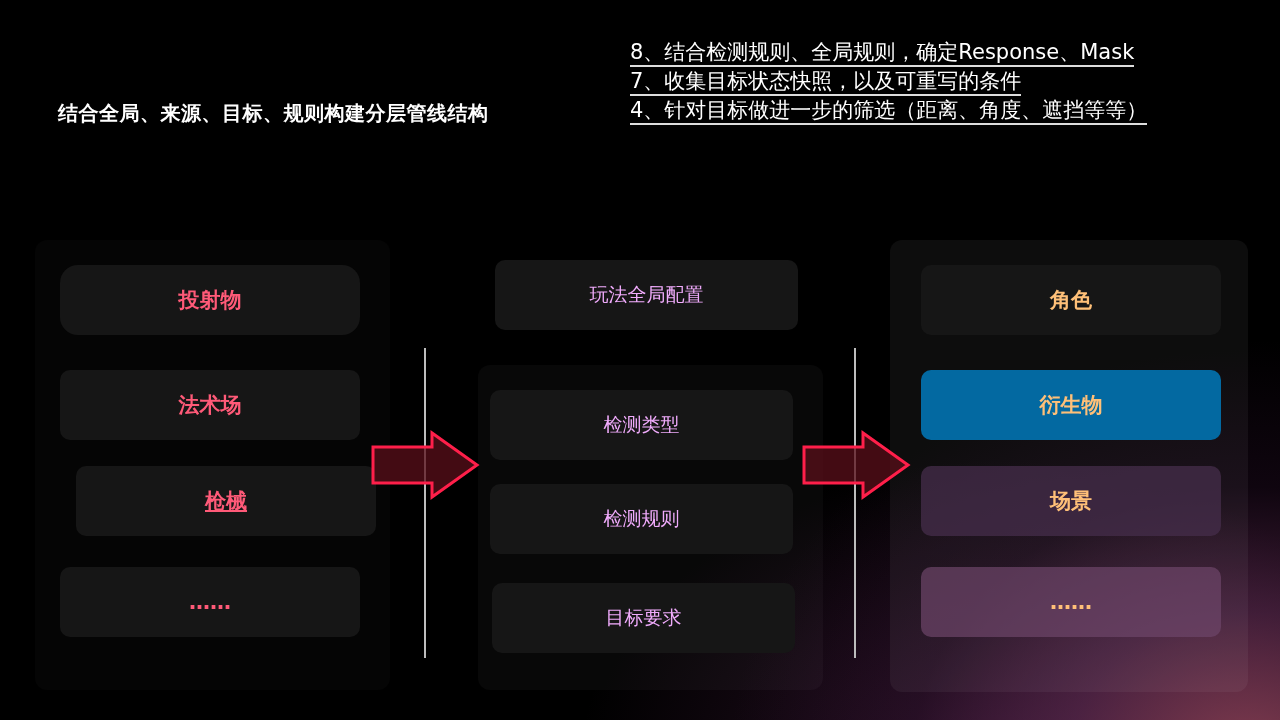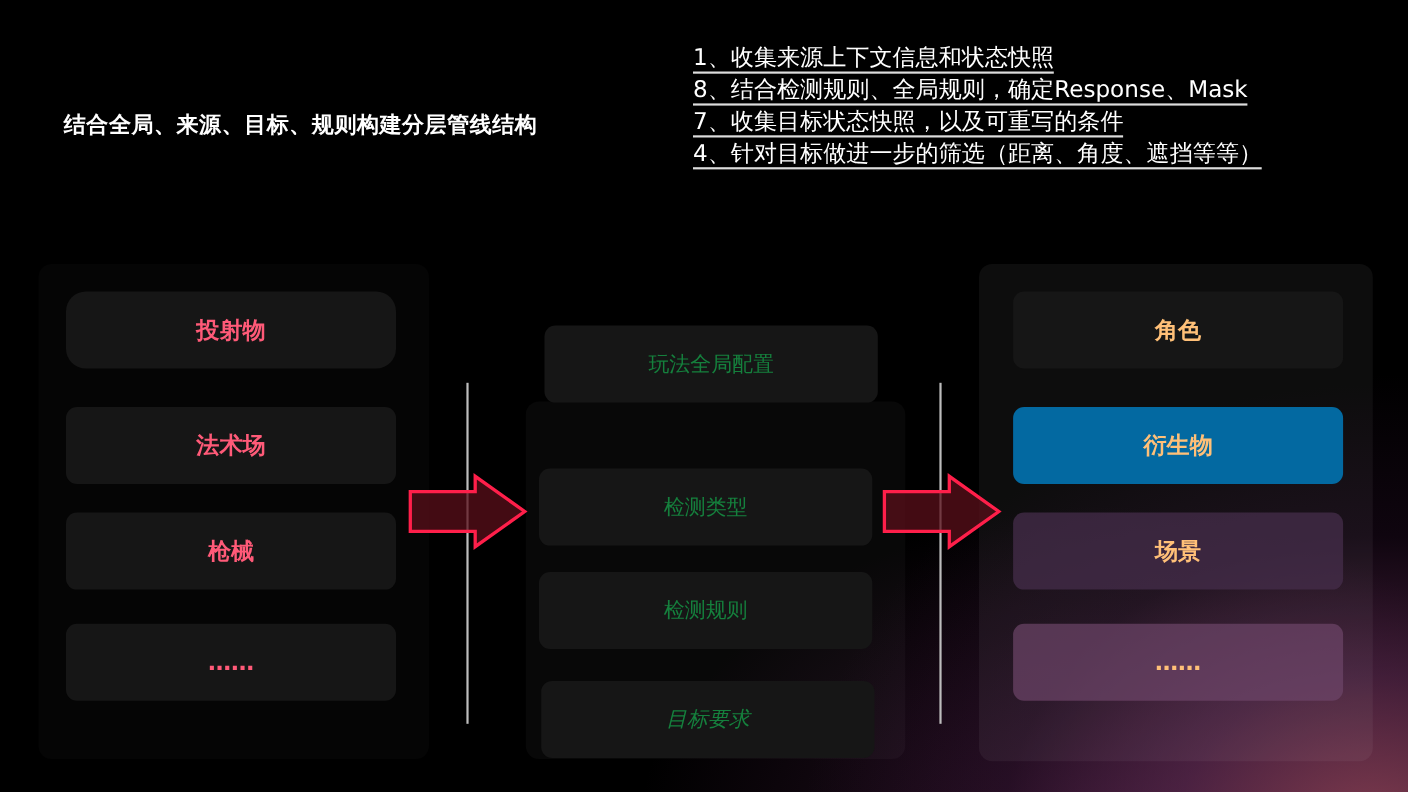--- a/index.html
+++ b/index.html
@@ -32,66 +32,65 @@
       position:absolute; border-radius:12px;
       background:rgba(255,255,255,0.02);
     }
     .box {
       position:absolute; width:300px; height:70px; border-radius:10px;
       background:#161616;
       display:flex; align-items:center; justify-content:center;
       font-size:21px; font-weight:bold;
     }
     .box.src { color:#ff5a78; }
-    .box.mid { color:#15803d; font-weight:normal; font-size:19px; width:303px;margin-top:36px; }
+    .box.mid { color:#f0abfc; font-weight:normal; font-size:19px; width:303px; }
     .box.tgt { color:#ffc078;text-align:right; }
     .vline { position:absolute; width:2px; background:#bdbdbd; }
     .arrow { position:absolute; }
   </style>
 </head>
 <body>
 
 <div class="glow"></div>
 
 <div class="title">结合全局、来源、目标、规则构建分层管线结构</div>
 
 <div class="notes">
-  <div class="row"><span class="line">1、收集来源上下文信息和状态快照</span></div>
   <div class="row"><span class="line">8、结合检测规则、全局规则，确定Response、Mask</span></div>
   <div class="row"><span class="line">7、收集目标状态快照，以及可重写的条件</span></div>
   <div class="row"><span class="line">4、针对目标做进一步的筛选（距离、角度、遮挡等等）</span></div>
 </div>
 
 <div class="panel-bg" style="left:35px;top:240px;width:355px;height:450px;"></div>
 <div class="panel-bg" style="left:478px;top:365px;width:345px;height:325px;background:rgba(255,255,255,0.03);"></div>
 <div class="panel-bg" style="left:890px;top:240px;width:358px;height:452px;background:rgba(255,255,255,0.05);"></div>
 
 <div class="box src" style="left:60px;top:265px;border-radius:18px;">
     <span>投射物</span>
   </div>
 <div class="box src" style="left:60px;top:370px;">
     <span>法术场</span>
   </div>
-<div class="box src" style="left:60px;top:466px;">
+<div class="box src" style="left:76px;top:466px;text-decoration:underline;">
     <span>枪械</span>
   </div>
 <div class="box src" style="left:60px;top:567px;">
     <span>……</span>
   </div>
 
 <div class="box mid" style="left:495px;top:260px;">
     <span>玩法全局配置</span>
   </div>
 <div class="box mid" style="left:490px;top:390px;">
     <span>检测类型</span>
   </div>
 <div class="box mid" style="left:490px;top:484px;">
     <span>检测规则</span>
   </div>
-<div class="box mid" style="left:492px;top:583px;font-style:italic;">
+<div class="box mid" style="left:492px;top:583px;">
     <span>目标要求</span>
   </div>
 
 <div class="box tgt" style="left:921px;top:265px;">
     <span>角色</span>
   </div>
 <div class="box tgt" style="left:921px;top:370px;background:#0369a1;">
     <span>衍生物</span>
   </div>
 <div class="box tgt" style="left:921px;top:466px;background:rgba(70,45,75,0.75);">

